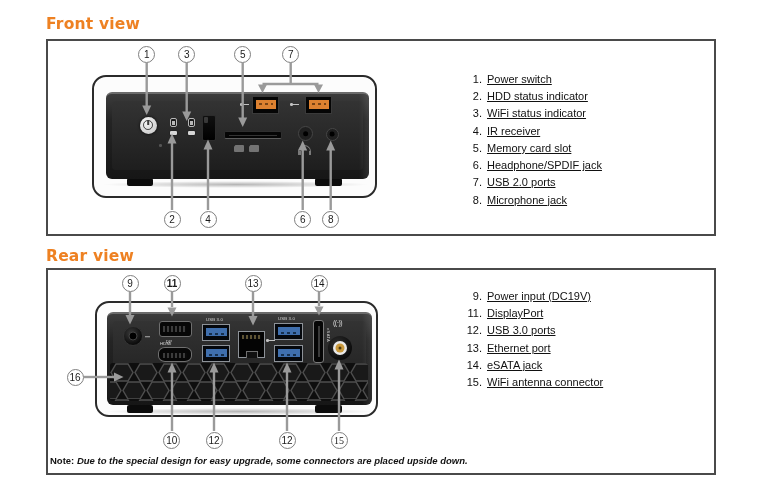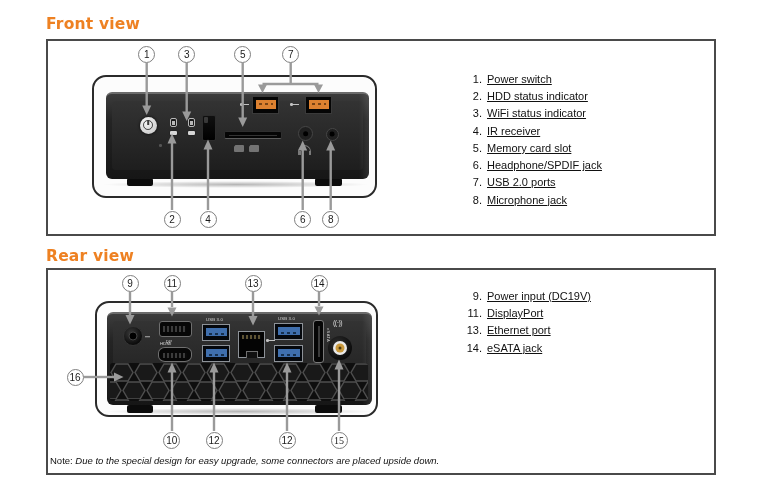--- a/index.html
+++ b/index.html
@@ -22,21 +22,21 @@
   .co{position:absolute;width:17px;height:17px;border:1.5px solid #7f7f7f;border-radius:50%;
       background:#ffffff;color:#1a1a1a;font-size:10px;font-weight:normal;
       display:flex;align-items:center;justify-content:center;box-sizing:border-box;z-index:8;}
   .overlay{position:absolute;left:0;top:0;z-index:6;pointer-events:none;}
   
   .legend{position:absolute;left:458px;width:250px;margin:0;padding:0;list-style:none;z-index:4;}
   .leg-item{display:flex;height:17.3px;align-items:center;font-size:11px;color:#111111;}
   .leg-num{width:24px;text-align:right;margin-right:5px;flex:none;}
   .leg-label{white-space:nowrap;text-decoration:underline;}
   
-  .note{position:absolute;left:50px;top:455px;font-size:9.5px;font-weight:normal;color:#111;z-index:4;}
+  .note{position:absolute;left:50px;top:455px;font-size:9.5px;font-weight:bold;color:#111;z-index:4;}
   .note-body{font-style:italic;}
   
   .power-btn{position:absolute;width:17px;height:17px;border-radius:50%;
              background:radial-gradient(circle at 35% 30%, #f5f5f5, #c4c4c4);
              box-shadow:0 0 3px rgba(0,0,0,.9);z-index:3;}
   .power-btn::before{content:"";position:absolute;left:50%;top:3px;width:1.6px;height:5px;background:#3d3d3d;transform:translateX(-50%);}
   .power-btn::after{content:"";position:absolute;left:3.6px;top:3.6px;width:9.8px;height:9.8px;
              border:1.6px solid #3d3d3d;border-radius:50%;box-sizing:border-box;}
   .ind-icon{position:absolute;width:7px;height:9px;border:1px solid #b9b9b9;border-radius:2px;
             background:#1b1b1b;box-sizing:border-box;z-index:3;}
@@ -247,21 +247,21 @@
   <div class="co" style="left:138.2px;top:45.5px;">1</div>
   <div class="co" style="left:178.2px;top:45.5px;">3</div>
   <div class="co" style="left:234.2px;top:45.5px;">5</div>
   <div class="co" style="left:282.2px;top:45.5px;">7</div>
   <div class="co" style="left:163.5px;top:210.5px;">2</div>
   <div class="co" style="left:199.5px;top:210.5px;">4</div>
   <div class="co" style="left:294.2px;top:210.5px;">6</div>
   <div class="co" style="left:322.2px;top:210.5px;">8</div>
 
   <div class="co" style="left:121.5px;top:274.5px;">9</div>
-  <div class="co" style="left:163.5px;top:274.5px;">11</div>
+  <div class="co" style="left:163.5px;top:274.5px;font-weight:bold;">11</div>
   <div class="co" style="left:244.5px;top:274.5px;">13</div>
   <div class="co" style="left:310.5px;top:274.5px;">14</div>
   <div class="co" style="left:66.5px;top:368.5px;">16</div>
   <div class="co" style="left:163.2px;top:431.5px;">10</div>
   <div class="co" style="left:205.5px;top:431.5px;">12</div>
   <div class="co" style="left:278.5px;top:431.5px;">12</div>
   <div class="co" style="left:330.5px;top:431.5px;font-family:Liberation Serif, serif;">15</div>
 
   <ul class="legend" style="top:70px;">
     <li class="leg-item">
@@ -301,26 +301,34 @@
   <ul class="legend" style="top:287px;">
     <li class="leg-item">
         <span class="leg-num">9.</span>
         <span class="leg-label">Power input (DC19V)</span>
       </li>
     <li class="leg-item">
         <span class="leg-num">11.</span>
         <span class="leg-label">DisplayPort</span>
       </li>
     <li class="leg-item">
+        <span class="leg-num">12.</span>
+        <span class="leg-label">USB 3.0 ports</span>
+      </li>
+    <li class="leg-item">
         <span class="leg-num">13.</span>
         <span class="leg-label">Ethernet port</span>
       </li>
     <li class="leg-item">
         <span class="leg-num">14.</span>
         <span class="leg-label">eSATA jack</span>
+      </li>
+    <li class="leg-item">
+        <span class="leg-num">15.</span>
+        <span class="leg-label">WiFi antenna connector</span>
       </li>
   </ul>
 
   <div class="note">
     <span class="note-prefix">Note:</span>
     <span class="note-body">Due to the special design for easy upgrade, some connectors are placed upside down.</span>
   </div>
 
 </div>
 

